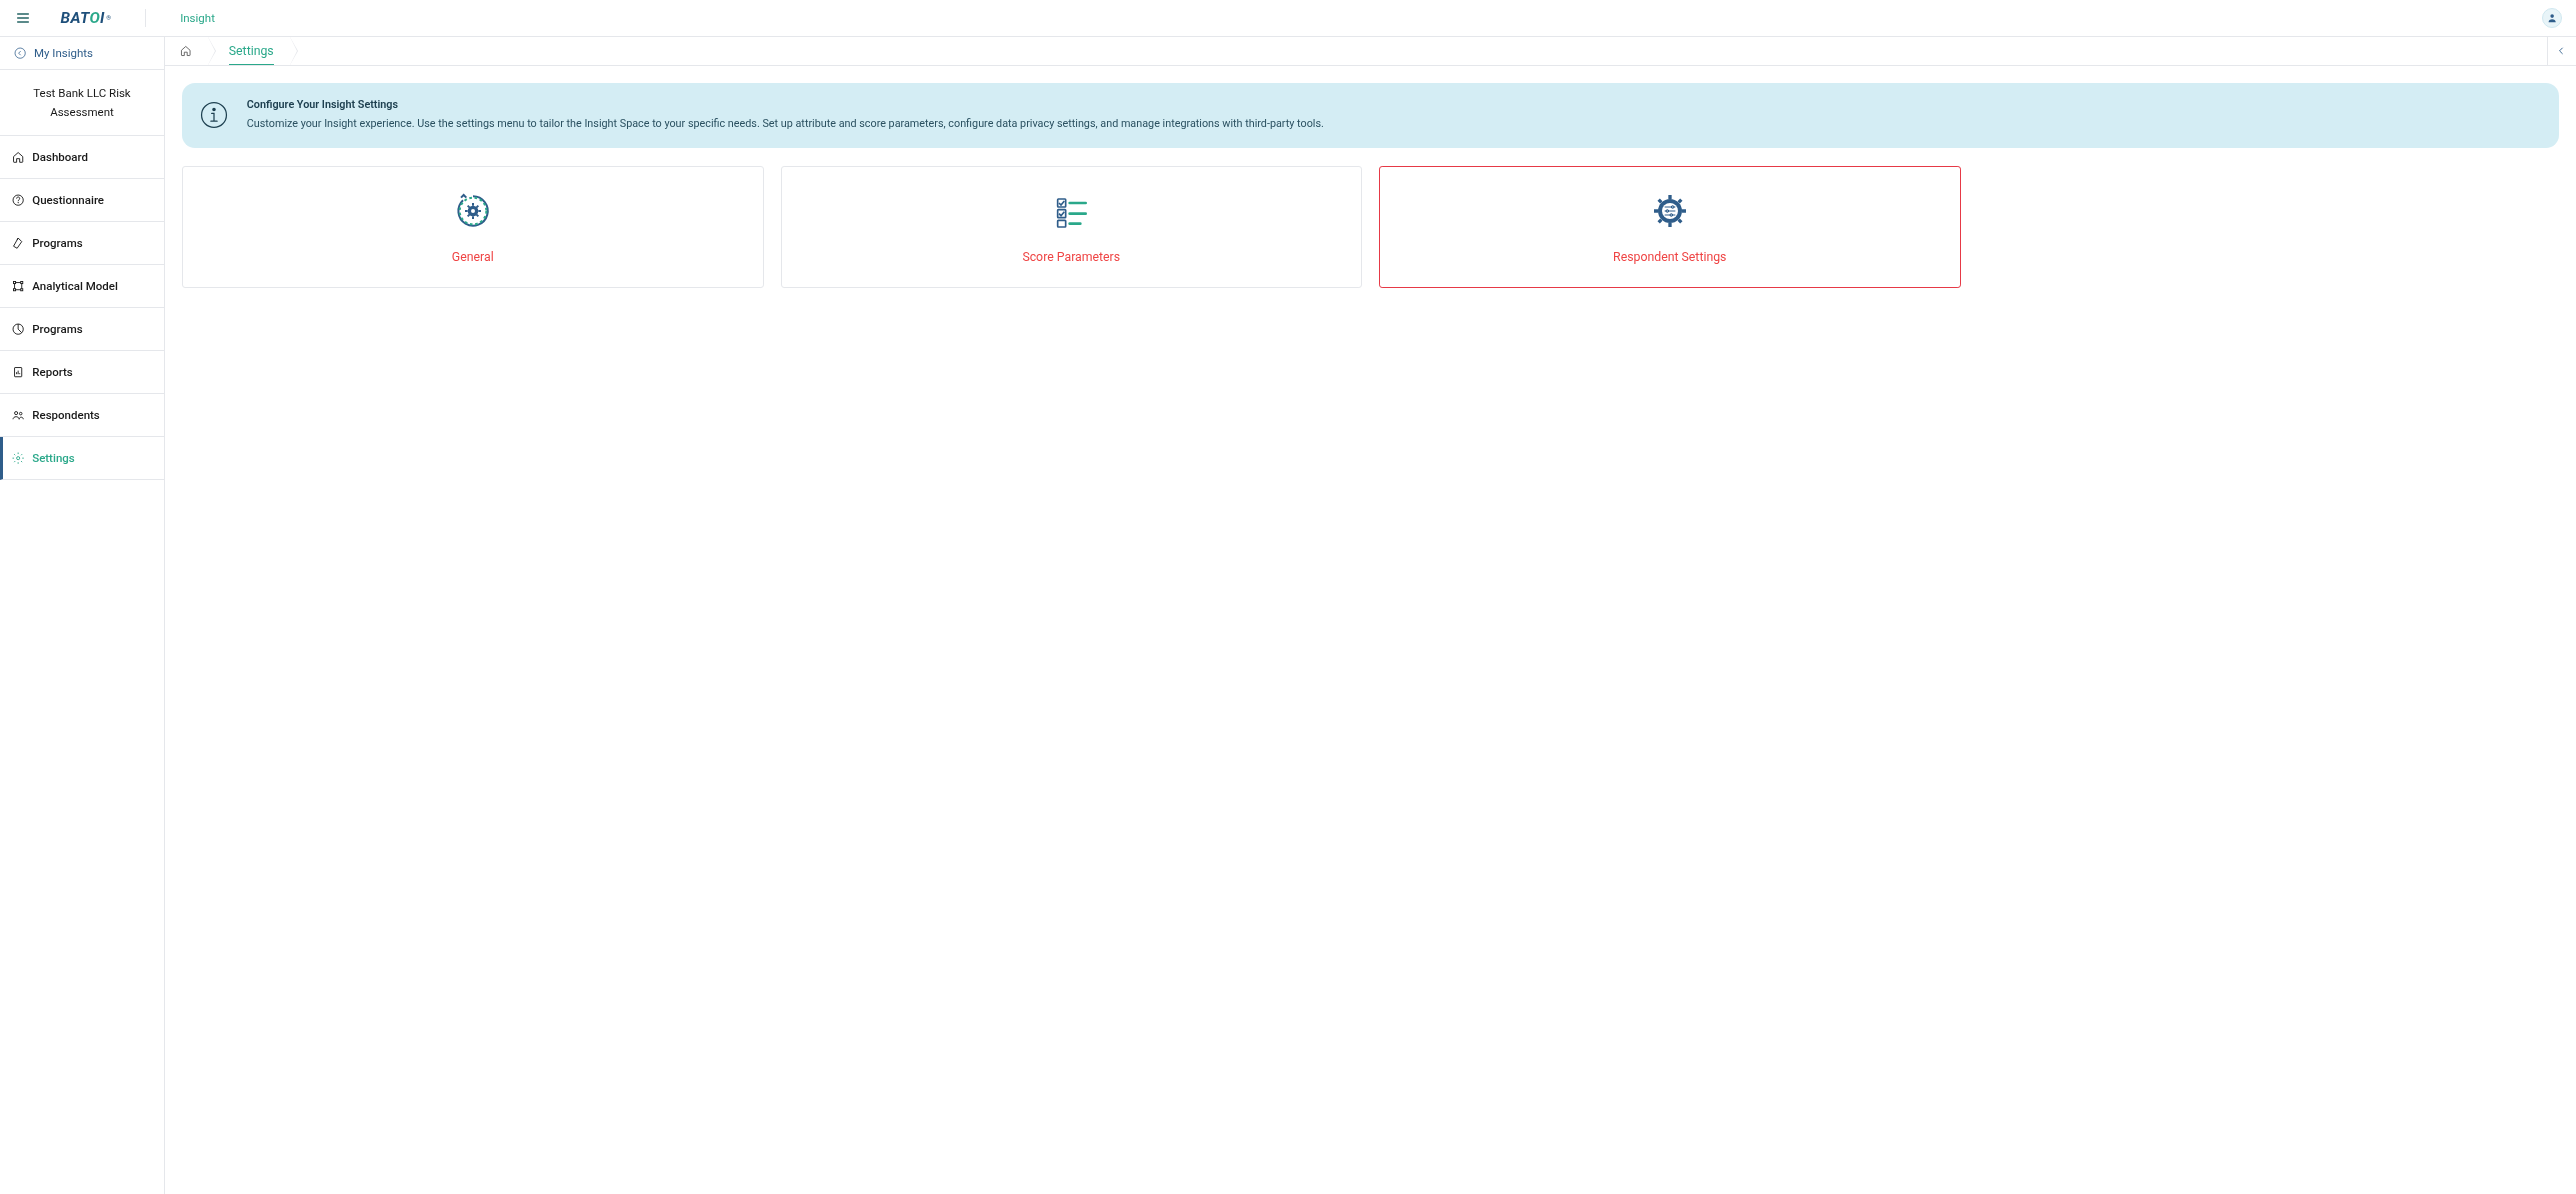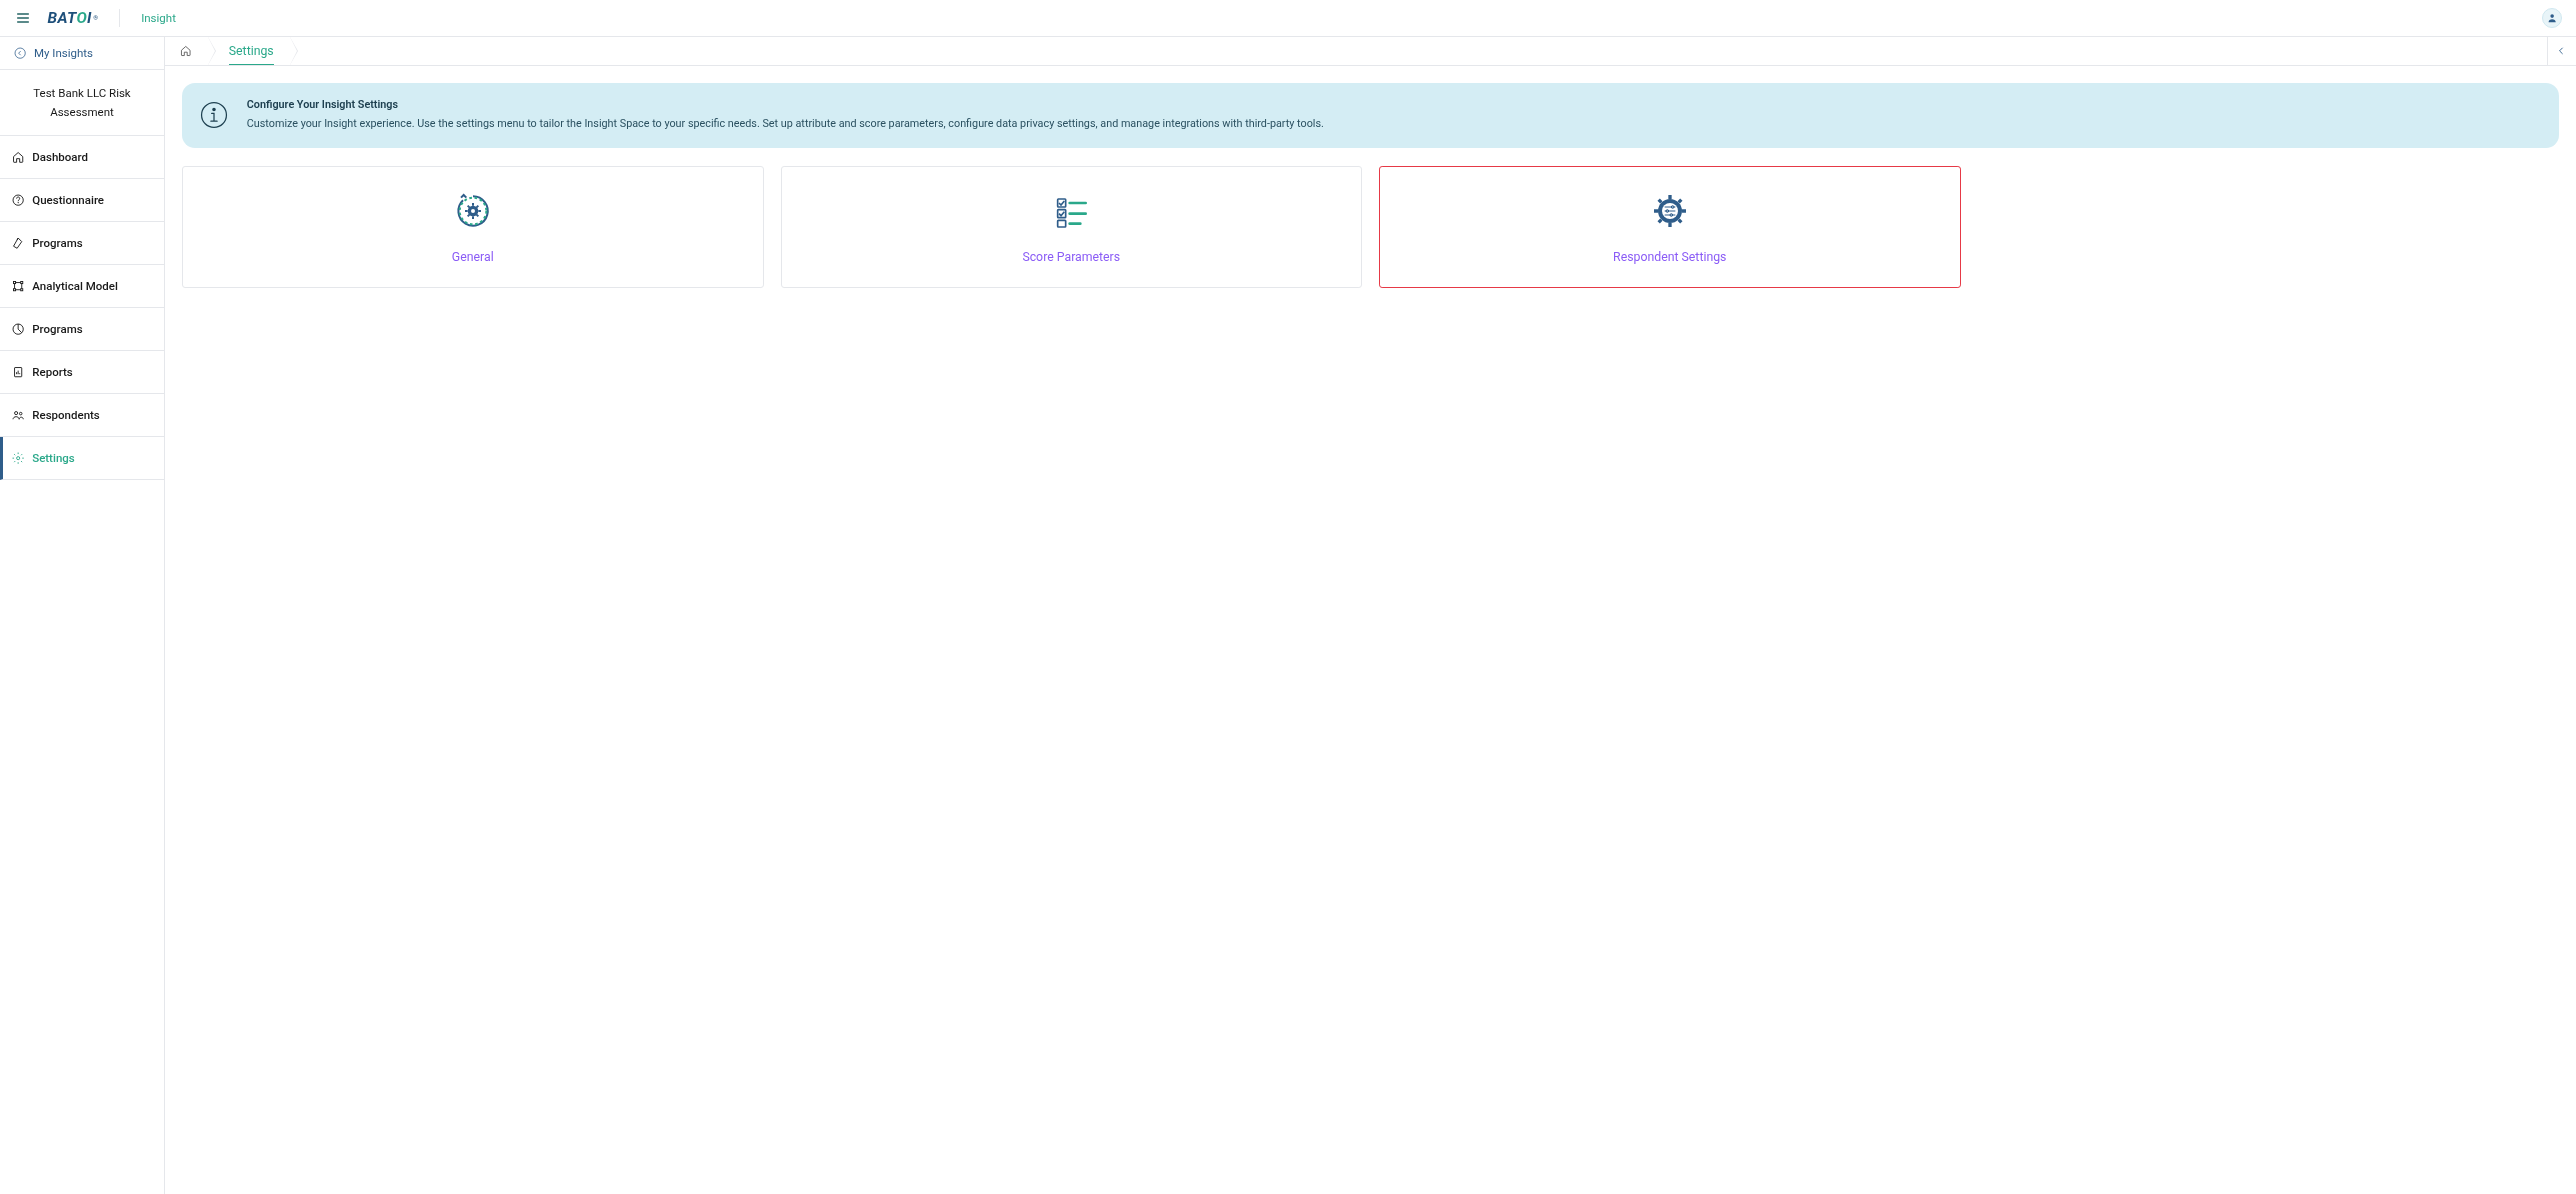--- a/index.html
+++ b/index.html
@@ -16,21 +16,21 @@
       display: flex;
       align-items: center;
       justify-content: space-between;
       padding: 7.7px 14px;
       border-bottom: 0.8px solid #e5e7eb;
       height: 37px;
     }
     .top-header-left {
       display: flex;
       align-items: center;
-      gap: 15px;
+      gap: 28px;
     }
     .hamburger {
       display: flex;
       flex-direction: column;
       gap: 2.3px;
       cursor: pointer;
       padding: 3.1px;
     }
     .hamburger span {
       width: 12.3px;
@@ -260,21 +260,21 @@
       align-items: center;
       justify-content: center;
       margin-bottom: 17px;
     }
     .card-icon svg {
       width: 40px;
       height: 40px;
     }
     .card-title {
       font-size: 12.3px;
-      color: #8b5cf6;
+      color: #ef4444;
     }
   </style>
 </head>
 <body>
 
 <div class="top-header">
   <div class="top-header-left">
     <div class="hamburger">
       <span></span>
         <span></span>

